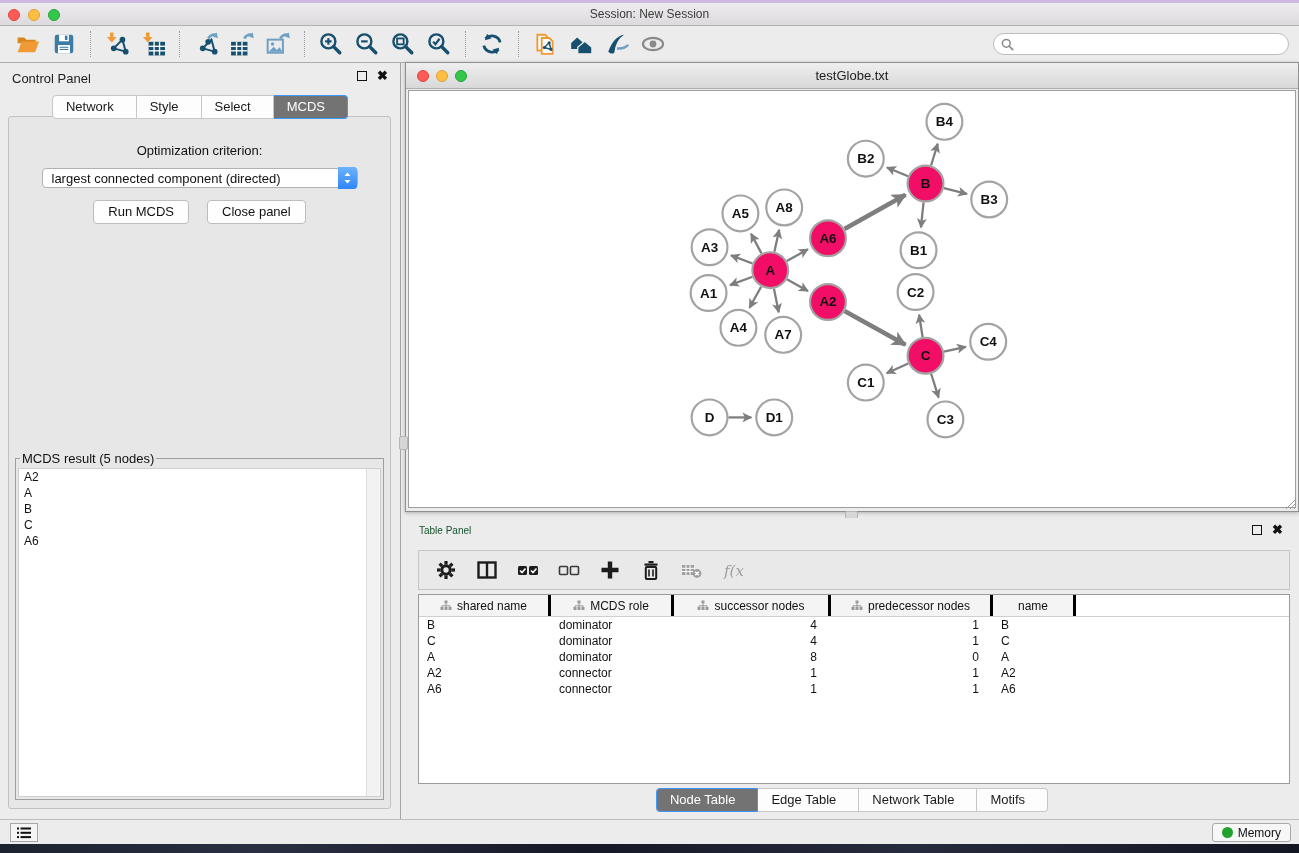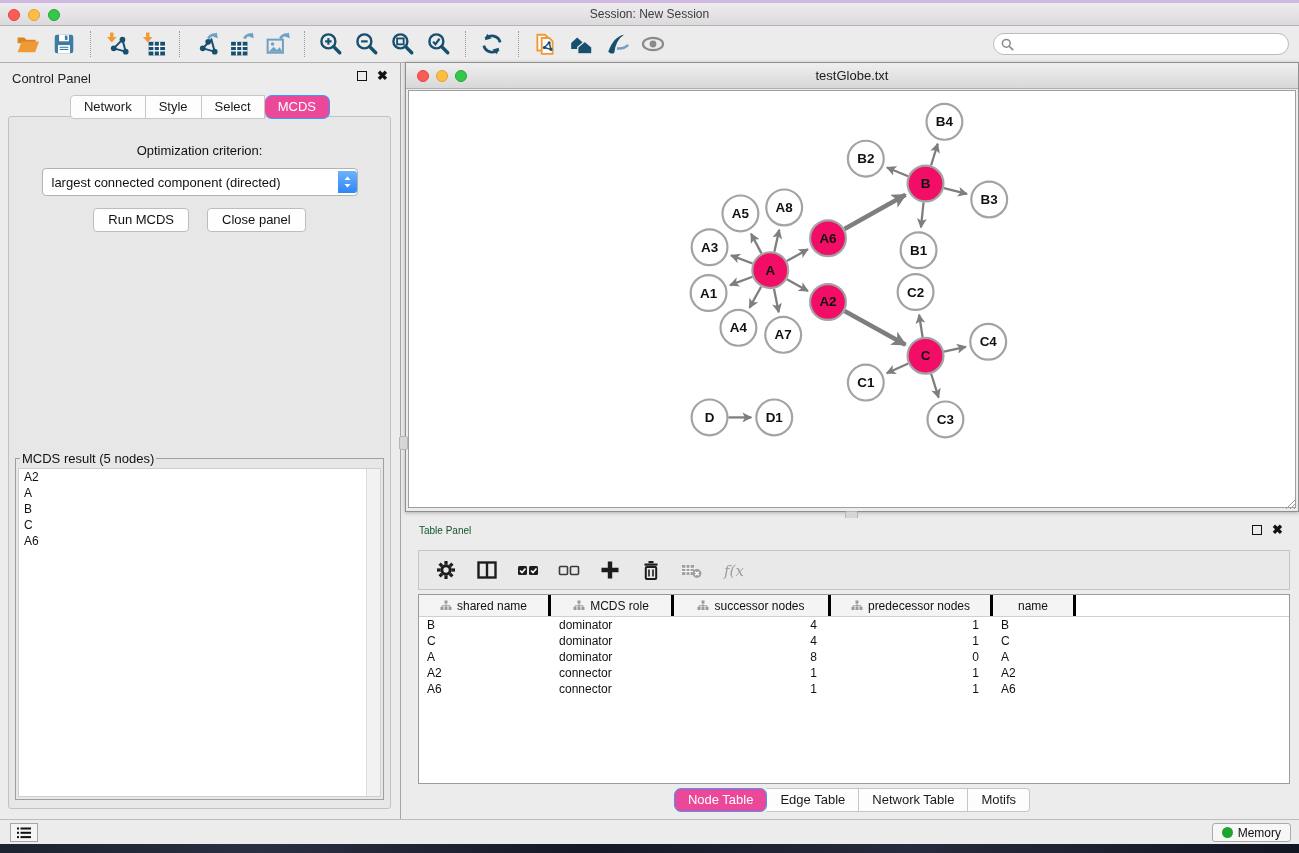--- a/index.html
+++ b/index.html
@@ -30,29 +30,29 @@
   
   .control-panel { position:absolute; left:0; top:63px; width:401px; height:756px; background:#ececec; border-right:1px solid #a5a5a5; }
   .cp-header { position:relative; height:30px; }
   .cp-title { position:absolute; left:12px; top:8px; font-size:13px; color:#222; }
   .win-icons { position:absolute; right:12px; top:8px; display:flex; gap:10px; align-items:center; }
   .float-box { width:10px; height:10px; border:1.6px solid #111; }
   .close-x { font-size:13px; font-weight:bold; color:#111; line-height:10px; }
 
   .cp-tabs { position:absolute; left:0; right:0; top:32px; display:flex; justify-content:center; z-index:3; }
   .tab { background:#fdfdfd; border:1px solid #c7c7c7; border-left:none; font-size:13px; color:#1a1a1a;
-    padding:3px 13px 4px 13px; cursor:default; }
+    padding:3px 22px 4px 13px; cursor:default; }
   .tab:first-child { border-left:1px solid #c7c7c7; border-radius:4px 0 0 4px; }
   .tab:last-child { border-radius:0 4px 4px 0; }
-  .tab.active { background:#ec4899; border-color:#3b99fc; color:#fff;border-radius:7px; }
+  .tab.active { background:#737373; border-color:#3b99fc; color:#fff; }
 
   .cp-body { position:absolute; left:8px; right:9px; top:53px; bottom:10px; background:#e7e7e7;
     border:1px solid #c2c2c2; border-radius:3px; }
   .opt-label { text-align:center; margin-top:26px; font-size:13px; color:#111; }
-  .criterion { position:relative; margin:10px auto 0 auto; width:316px; height:28px; background:#fff;
+  .criterion { position:relative; margin:10px auto 0 auto; width:316px; height:20px; background:#fff;
     border:1px solid #b2b2b2; border-radius:4px; display:flex; align-items:center; }
   .criterion .val { flex:1; font-size:13px; color:#111; padding-left:9px; white-space:nowrap; overflow:hidden; }
   .stepper { width:19px; height:22px; border-radius:0 3px 3px 0; background:linear-gradient(#6cb3fd,#2f86f6);
     display:flex; flex-direction:column; align-items:center; justify-content:center; }
   .stepper svg { width:9px; height:16px; }
   .cp-buttons { display:flex; justify-content:center; gap:18px; margin-top:12px; }
   .btn { background:#fefefe; border:1px solid #bdbdbd; border-radius:4px; font-size:13px; color:#111; padding:3px 14px 4px 14px; cursor:default; }
 
   .result-fieldset { position:absolute; left:6px; right:6px; top:334px; bottom:8px; border:1px solid #9f9f9f; margin:0 0; padding:2px; background:transparent; }
   .result-fieldset legend { font-size:13px; color:#111; padding:0 2px; margin-left:2px; }

